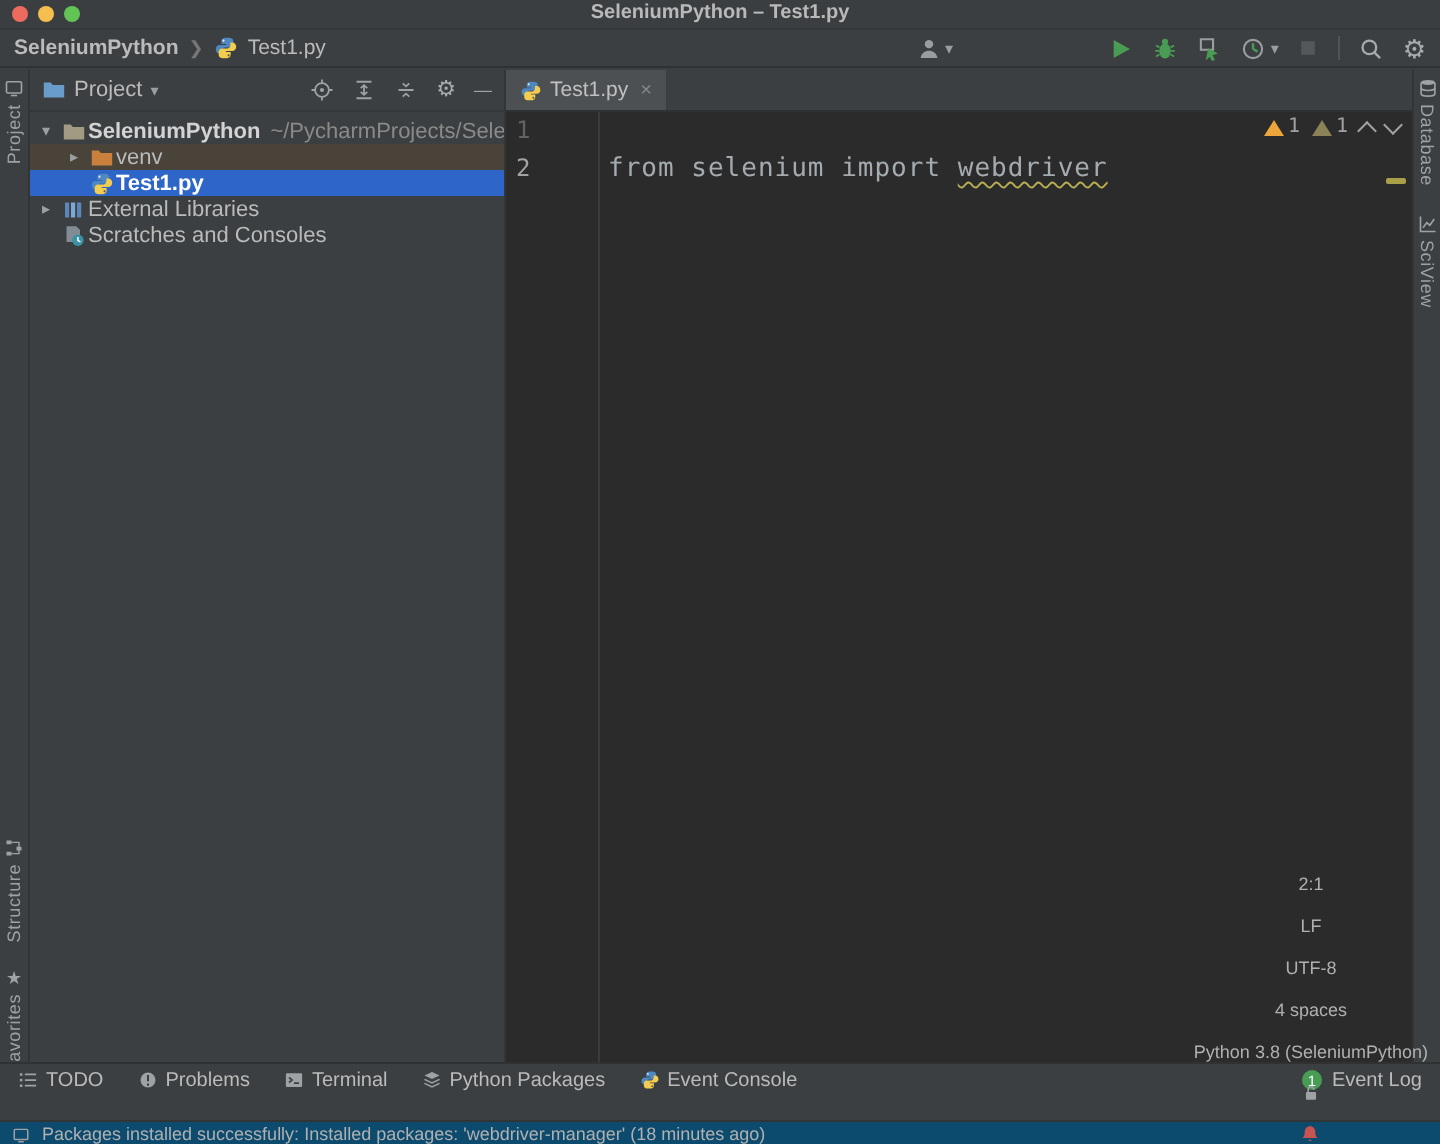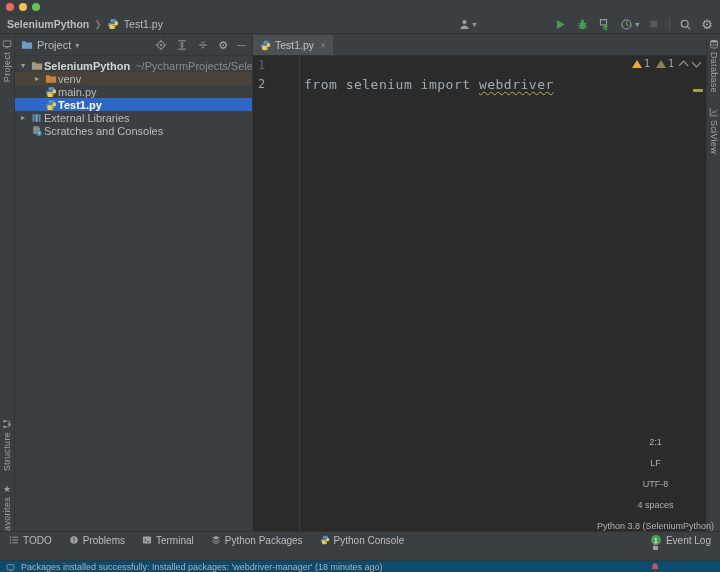--- a/index.html
+++ b/index.html
@@ -200,20 +200,21 @@
 </svg>
 
 <div class="window">
 
   <div class="titlebar">
     <div class="traffic">
       <span class="tl close"></span>
       <span class="tl min"></span>
       <span class="tl max"></span>
     </div>
+    <div class="win-title">SeleniumPython – Test1.py</div>
   </div>
 
   <div class="toolbar">
     <div class="crumbs">
       <span class="crumb-proj">SeleniumPython</span>
       <span class="crumb-sep">❯</span>
       <svg class="ic" width="12" height="12">
           <use href="#i-py"></use>
         </svg>
       <span>Test1.py</span>
@@ -317,29 +318,20 @@
           <span class="tree-path">~/PycharmProjects/SeleniumPython</span>
         </div>
         <div class="trow lvl1 excluded">
           <span class="chev">▸</span>
           <span class="ticon">
               <svg class="ic" width="12" height="12" style="color:#c9803d">
                 <use href="#i-folder"></use>
               </svg>
             </span>
           <span>venv</span>
-        </div>
-        <div class="trow lvl1">
-          <span class="chev"></span>
-          <span class="ticon">
-              <svg class="ic" width="12" height="12">
-                <use href="#i-py"></use>
-              </svg>
-            </span>
-          <span>main.py</span>
         </div>
         <div class="trow lvl1 selected">
           <span class="chev"></span>
           <span class="ticon">
               <svg class="ic" width="12" height="12">
                 <use href="#i-py"></use>
               </svg>
             </span>
           <span style="font-weight:bold">Test1.py</span>
         </div>
@@ -438,21 +430,21 @@
     <span class="bb-item">
       <svg class="ic" width="10" height="10">
           <use href="#i-pkg"></use>
         </svg>
       <span>Python Packages</span>
     </span>
     <span class="bb-item">
       <svg class="ic" width="10" height="10">
           <use href="#i-py"></use>
         </svg>
-      <span>Python Console</span>
+      <span>Event Console</span>
     </span>
     <span class="bb-right">
       <span class="badge">1</span>
       <span>Event Log</span>
     </span>
   </div>
 
   <div class="statusbar">
     <span class="sb-left">
       <svg class="ic" width="9" height="9">

